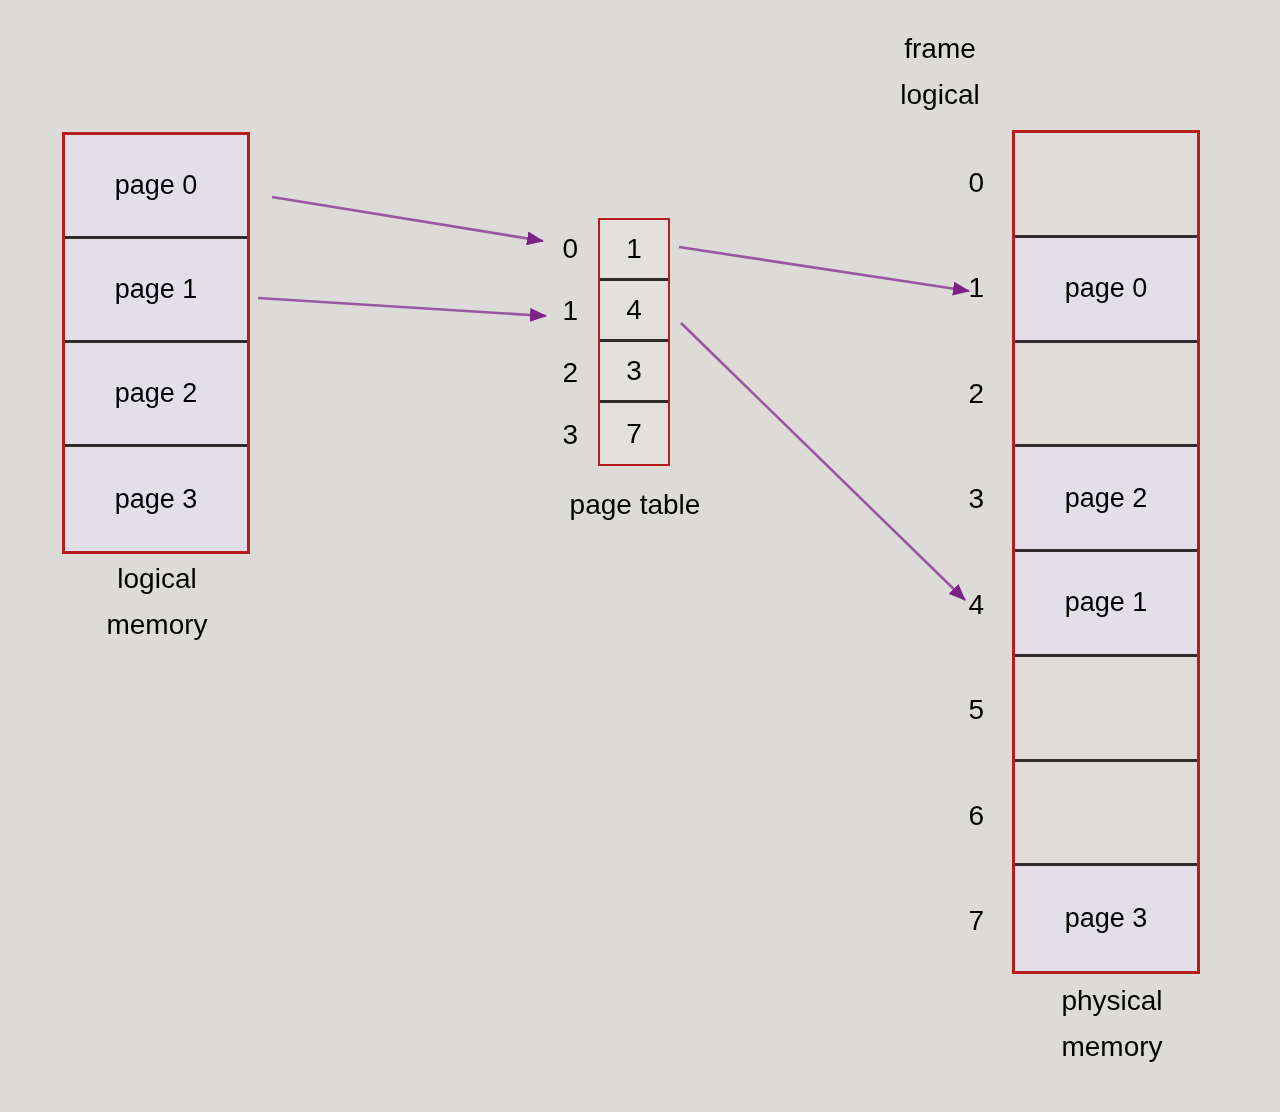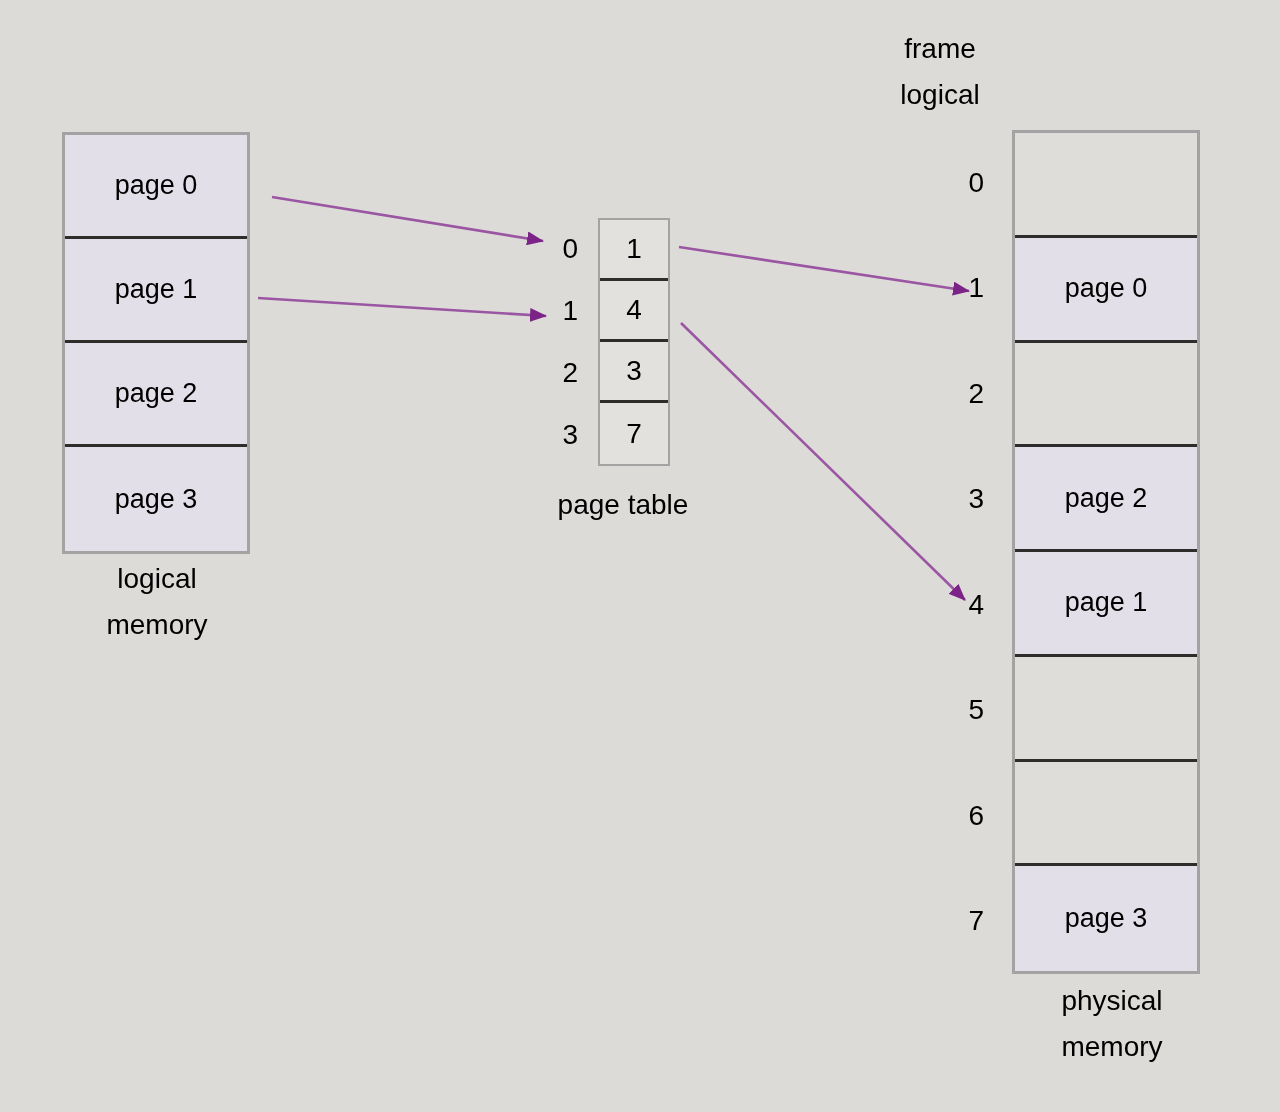--- a/index.html
+++ b/index.html
@@ -7,21 +7,21 @@
     position:relative;
     width:1280px;height:1112px;
     background:#dcdbd7;
     font-family:"Liberation Sans", sans-serif;
     color:#000000;
     overflow:hidden;
   }
   
   .membox{
     position:absolute;
-    border:3px solid #a3a3a3;
+    border:3px solid #b91c1c;
     display:grid;
     box-sizing:border-box;
     text-align:center;
   }
   .cell{
     display:flex;align-items:center;justify-content:center;
     font-size:27px;
     box-sizing:border-box;
   }
   .cell.divider{border-bottom:3px solid #2e2d2b;}
@@ -44,21 +44,21 @@
     position:absolute;width:60px;height:105.5px;
     display:flex;align-items:center;justify-content:flex-end;
     font-size:28px;left:936px;padding-right:12px;box-sizing:border-box;
   }
   
   .caption{
     position:absolute;text-align:center;
     font-size:28px;line-height:46px;
   }
   .cap-lm{left:42px;top:556px;width:230px;}
-  .cap-pt{left:508px;top:488px;width:230px;line-height:34px;}
+  .cap-pt{left:520px;top:488px;width:230px;line-height:34px;}
   .cap-fn{left:845px;top:26px;width:190px;}
   .cap-pm{left:1017px;top:978px;width:190px;}
   
   .arrows{position:absolute;left:0;top:0;pointer-events:none;}
 </style>
 </head>
 <body>
 
 <div class="canvas">
 

